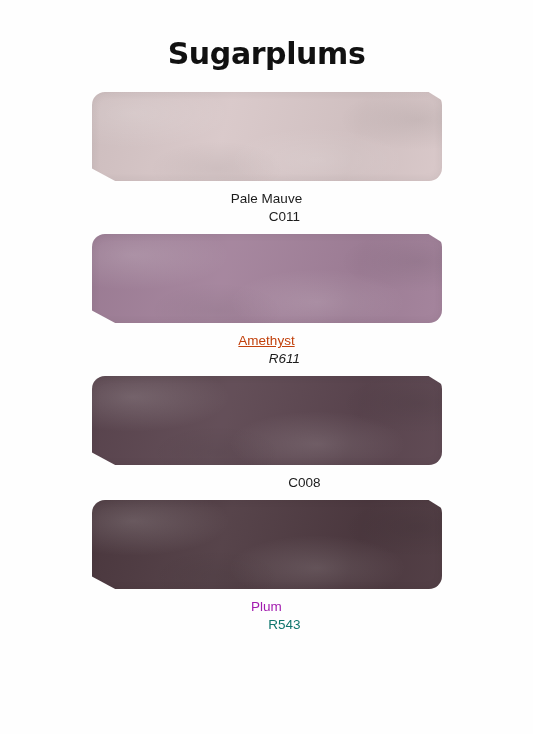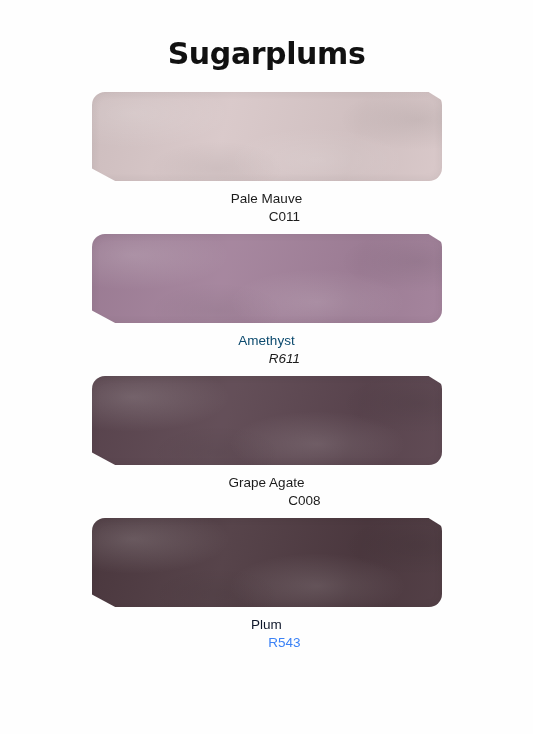--- a/index.html
+++ b/index.html
@@ -151,53 +151,52 @@
         <div class="swatch">
           <div class="base" style="background: rgb(162, 129, 154);"></div>
           <div class="tex1"></div>
           <div class="tex2"></div>
           <div class="edge"></div>
         </div>
         <div class="notch" style="background: rgb(254, 254, 254);"></div>
         <div class="notch-tr" style="background: rgb(254, 254, 254);"></div>
       </div>
       <div class="labels">
-        <div class="label-name" style="color: #0c4a6e;">Amethyst</div>
+        <div class="label-name" style="color: #c2410c; text-decoration: underline;">Amethyst</div>
         <div class="label-code" style="color: rgb(28, 28, 28); font-style: italic;">R611</div>
       </div>
     </div>
 
     <div class="swatch-block">
       <div class="swatch-wrap">
         <div class="swatch">
           <div class="base" style="background: rgb(92, 70, 80);"></div>
           <div class="tex1"></div>
           <div class="tex2"></div>
           <div class="edge"></div>
         </div>
         <div class="notch" style="background: rgb(254, 254, 254);"></div>
         <div class="notch-tr" style="background: rgb(254, 254, 254);"></div>
       </div>
       <div class="labels">
-        <div class="label-name" style="color: rgb(28, 28, 28);">Grape Agate</div>
         <div class="label-code" style="color: rgb(28, 28, 28); margin-left: 40px;">C008</div>
       </div>
     </div>
 
     <div class="swatch-block">
       <div class="swatch-wrap">
         <div class="swatch">
           <div class="base" style="background: rgb(78, 58, 65);"></div>
           <div class="tex1"></div>
           <div class="tex2"></div>
           <div class="edge"></div>
         </div>
         <div class="notch" style="background: rgb(254, 254, 254);"></div>
         <div class="notch-tr" style="background: rgb(254, 254, 254);"></div>
       </div>
       <div class="labels">
-        <div class="label-name" style="color: #0f172a;">Plum</div>
-        <div class="label-code" style="color: #3b82f6;">R543</div>
+        <div class="label-name" style="color: #a21caf;">Plum</div>
+        <div class="label-code" style="color: #0f766e;">R543</div>
       </div>
     </div>
 
   </div>
 </div>
 
 </body></html>

